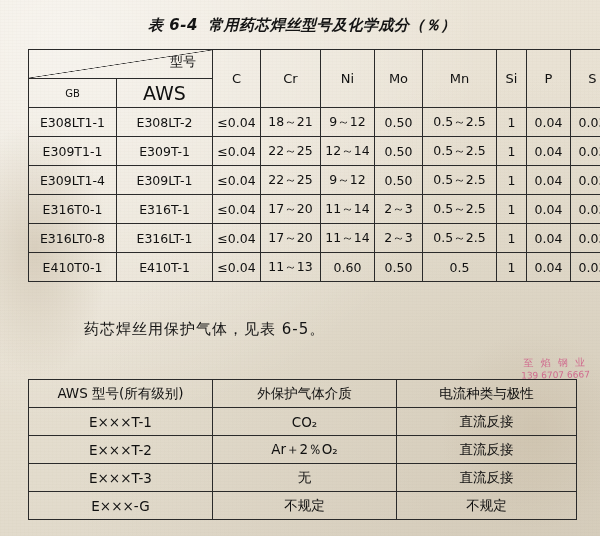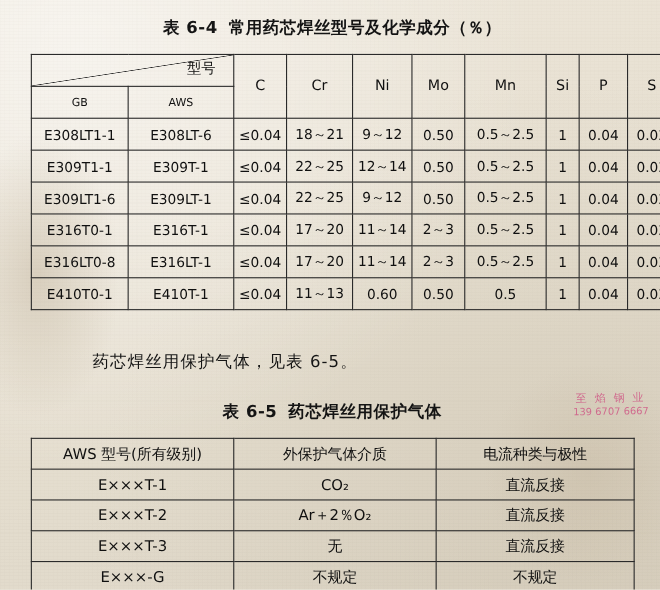--- a/index.html
+++ b/index.html
@@ -48,20 +48,21 @@
     position: absolute;
     inset: 0;
     color: #141414;
   }
 
   .tbl-title {
     text-align: center;
     font-weight: bold;
     font-size: 15px;
     letter-spacing: 0.5px;
+    font-style: italic;
   }
   .tbl-title .num {
     margin-right: 10px;
   }
 
   table.grid {
     border-collapse: collapse;
     table-layout: fixed;
   }
   table.grid td, table.grid th {
@@ -100,21 +101,21 @@
   #table64 .model-head .lbl {
     position: absolute;
     right: 16px;
     top: 3px;
     font-size: 13px;
   }
   #table64 .sub-gb {
     font-size: 10px;
   }
   #table64 .sub-aws {
-    font-size: 10px;
+    font-size: 19px;
   }
   .diag {
     position: relative;
   }
   .diag::after {
     content: "";
     position: absolute;
     left: 0; top: 0;
     width: 100%; height: 100%;
     background: linear-gradient(to right bottom, rgba(0,0,0,0) calc(50% - 0.6px), #2a2a2a 50%, rgba(0,0,0,0) calc(50% + 0.6px));
@@ -209,21 +210,21 @@
           <td class="hd" rowspan="2">P</td>
           <td class="hd" rowspan="2">S</td>
         </tr>
         <tr>
           <td class="sub-gb">GB</td>
           <td class="sub-aws">AWS</td>
         </tr>
 
         <tr>
           <td>E308LT1-1</td>
-          <td>E308LT-6</td>
+          <td>E308LT-2</td>
           <td>≤0.04</td>
           <td>18～21</td>
           <td>9～12</td>
           <td>0.50</td>
           <td>0.5～2.5</td>
           <td>1</td>
           <td>0.04</td>
           <td>0.03</td>
         </tr>
         <tr>
@@ -232,21 +233,21 @@
           <td>≤0.04</td>
           <td>22～25</td>
           <td>12～14</td>
           <td>0.50</td>
           <td>0.5～2.5</td>
           <td>1</td>
           <td>0.04</td>
           <td>0.03</td>
         </tr>
         <tr>
-          <td>E309LT1-6</td>
+          <td>E309LT1-4</td>
           <td>E309LT-1</td>
           <td>≤0.04</td>
           <td>22～25</td>
           <td>9～12</td>
           <td>0.50</td>
           <td>0.5～2.5</td>
           <td>1</td>
           <td>0.04</td>
           <td>0.03</td>
         </tr>
@@ -286,23 +287,20 @@
           <td>0.04</td>
           <td>0.03</td>
         </tr>
       </tbody>
     </table>
   </div>
 
   <div id="para">药芯焊丝用保护气体，见表 6-5。</div>
 
   <div id="table65-wrap">
-    <div class="tbl-title">
-      <span class="num">表 6-5</span><span>药芯焊丝用保护气体</span>
-    </div>
 
     <table class="grid" id="table65">
       <colgroup>
         <col style="width:184px">
         <col style="width:184px">
         <col style="width:180px">
       </colgroup>
       <tbody>
         <tr>
           <td class="hd">AWS 型号(所有级别)</td>

